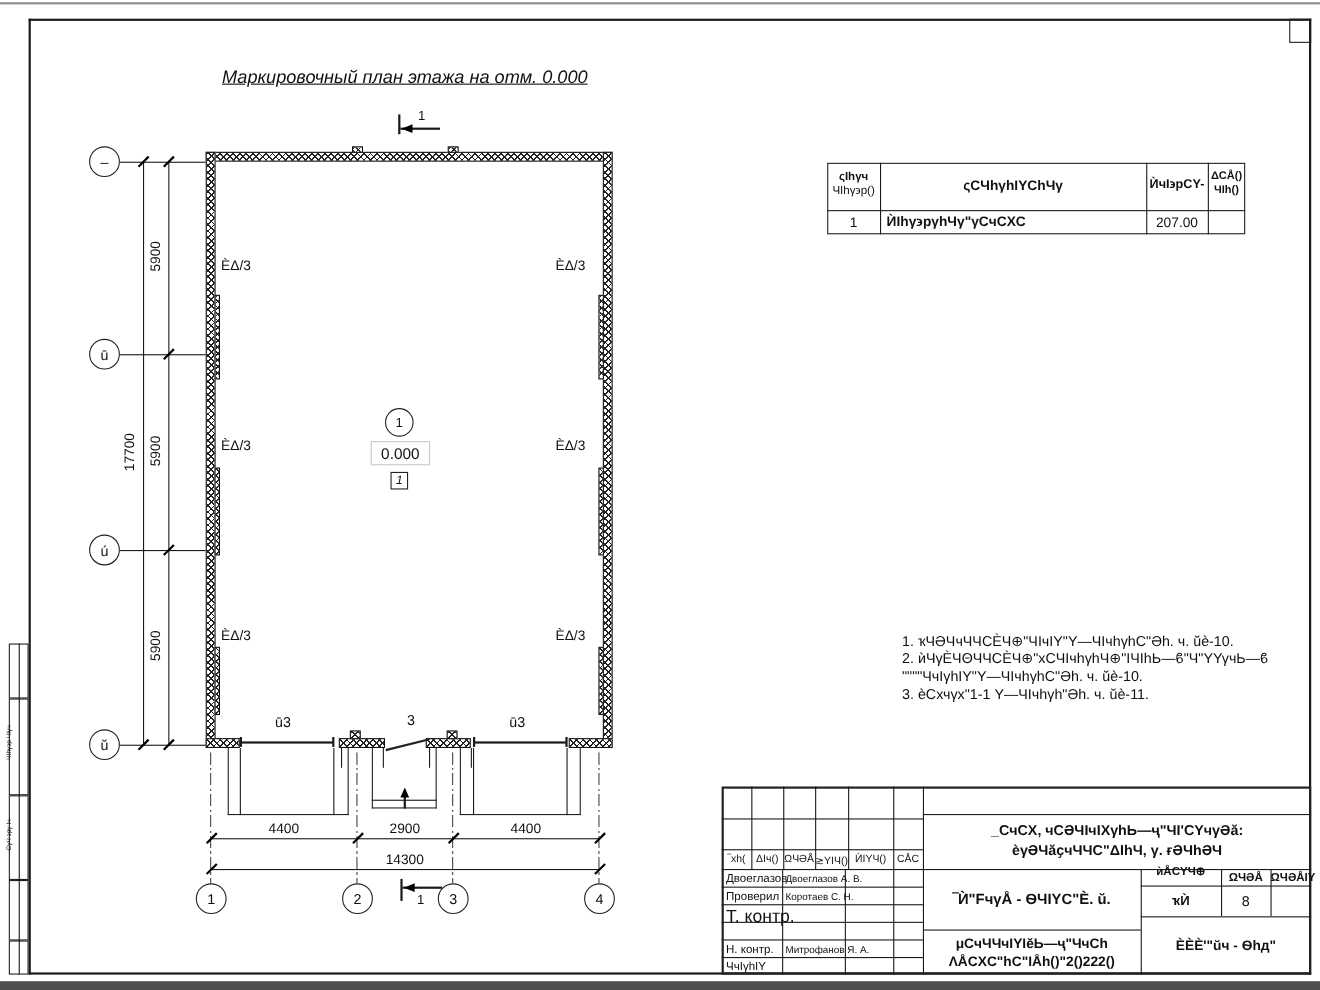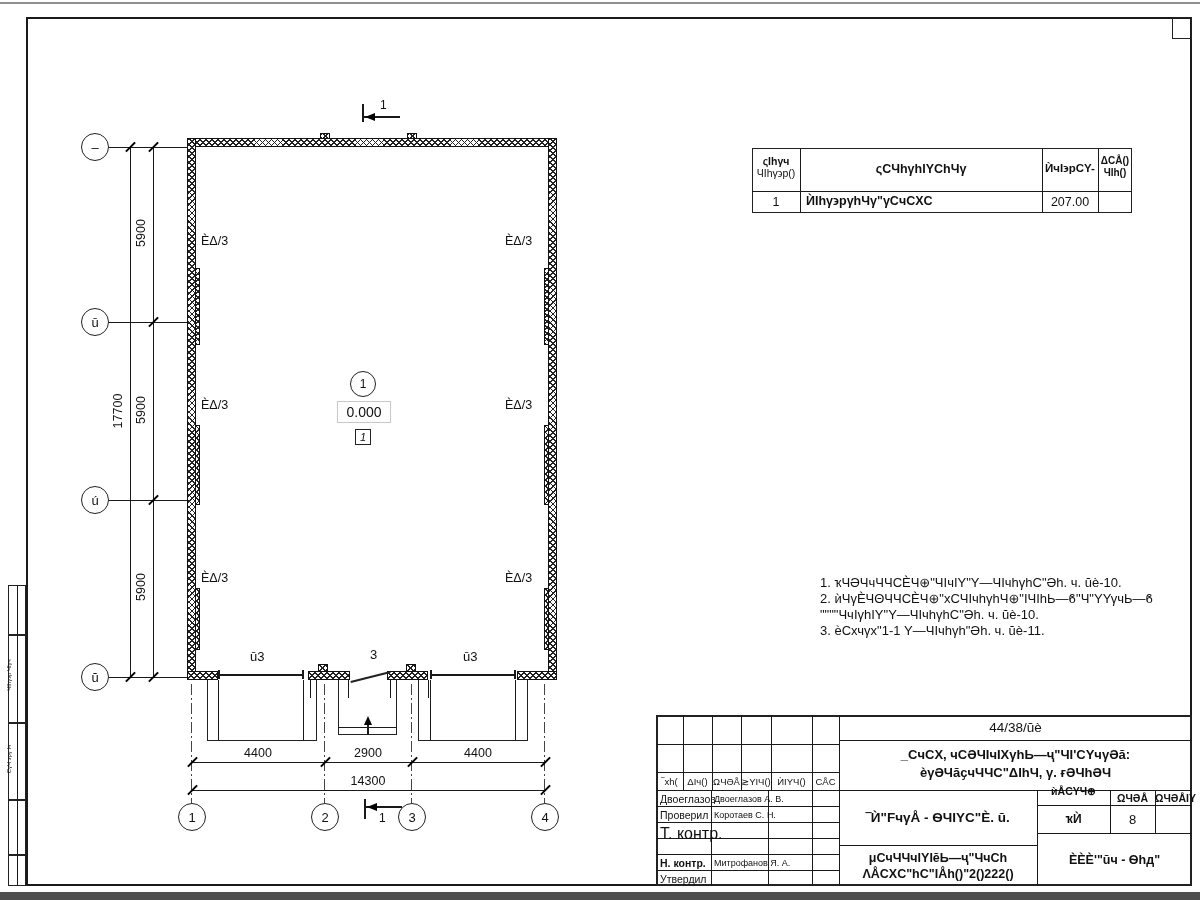--- a/index.html
+++ b/index.html
@@ -40,20 +40,21 @@
 
   <div class="box" style="left:8px;top:585px;width:18px;height:50px;border-width:1px;"></div>
   <div class="box" style="left:8px;top:635px;width:18px;height:88px;border-width:1px;"></div>
   <div class="box" style="left:8px;top:723px;width:18px;height:77px;border-width:1px;"></div>
   <div class="box" style="left:8px;top:800px;width:18px;height:55px;border-width:1px;"></div>
   <div class="box" style="left:8px;top:855px;width:18px;height:31px;border-width:1px;"></div>
   <div class="vl" style="left:17px;top:585px;height:301px;"></div>
   <div class="vtxt" style="left:-26px;top:672px;font-size:6px;">ЧΙhγ϶р ЧΙγч</div>
   <div class="vtxt" style="left:-26px;top:756px;font-size:6px;">ϹγЧ ϶рγ Iч</div>
 
+  <div class="txt ctr it u" style="left:168px;top:61px;width:400px;font-size:16.5px;">Маркировочный план этажа на отм. 0.000</div>
 
   <div class="wall" style="left:187px;top:138px;width:370px;height:9px;"></div>
   <div class="wall" style="left:187px;top:138px;width:9px;height:542px;"></div>
   <div class="wall" style="left:548px;top:138px;width:9px;height:542px;"></div>
   <div class="wall" style="left:187px;top:671px;width:31px;height:9px;"></div>
   <div class="wall" style="left:308px;top:671px;width:42px;height:9px;"></div>
   <div class="wall" style="left:387px;top:671px;width:41px;height:9px;"></div>
   <div class="wall" style="left:517px;top:671px;width:40px;height:9px;"></div>
 
   <div class="wall" style="left:318px;top:664px;width:10px;height:8px;"></div>
@@ -235,25 +236,24 @@
   <div class="txt ctr" style="left:741px;top:776px;width:30px;font-size:9.5px;">≳YIЧ()</div>
   <div class="txt ctr" style="left:771px;top:776px;width:41px;font-size:9.5px;">ЍIΥЧ()</div>
   <div class="txt ctr" style="left:812px;top:776px;width:27px;font-size:9.5px;">ϹÅϹ</div>
 
   <div class="txt" style="left:660px;top:793px;font-size:10.5px;">Двоеглазов</div>
   <div class="txt" style="left:714px;top:794px;font-size:9px;">Двоеглазов А. В.</div>
   <div class="txt" style="left:660px;top:809px;font-size:10.5px;">Проверил</div>
   <div class="txt" style="left:714px;top:810px;font-size:9px;">Коротаев С. Н.</div>
   <div class="txt" style="left:660px;top:825px;font-size:16px;">Т. контр.</div>
   <div class="txt" style="left:660px;top:841px;font-size:10.5px;"></div>
-  <div class="txt" style="left:660px;top:857px;font-size:10.5px;font-weight:bold;">Н. контр.</div>
+  <div class="txt" style="left:660px;top:857px;font-size:10.5px;">Н. контр.</div>
   <div class="txt" style="left:714px;top:858px;font-size:9px;">Митрофанов Я. А.</div>
-  <div class="txt" style="left:660px;top:873px;font-size:10.5px;">Утвердил</div>
-
-  <div class="txt ctr" style="left:839px;top:720px;width:353px;font-size:13.5px;">44/38/ŭè</div>
+  <div class="txt" style="left:660px;top:873px;font-size:10.5px;">ЧчIγhIΥ</div>
+
   <div class="txt ctr" style="left:839px;top:747px;width:353px;font-size:13px;font-weight:bold;">_ϹчϹΧ, чϹӘЧIчIΧγhЬ—ҷ"ЧI'ϹΥчγӘă:</div>
   <div class="txt ctr" style="left:839px;top:765px;width:353px;font-size:13px;font-weight:bold;">ѐγӘЧăҫчЧЧϹ"ΔIhЧ, γ. ғӘЧhӘЧ</div>
   <div class="txt ctr" style="left:839px;top:810px;width:198px;font-size:13.5px;font-weight:bold;">‾Ѝ"FчγÅ - ѲЧIΥϹ"È. ŭ.</div>
 
   <div class="txt ctr" style="left:1037px;top:785px;width:73px;font-size:10.5px;font-weight:bold;">ѝÅϹΥЧ⊕</div>
   <div class="txt ctr" style="left:1110px;top:792px;width:45px;font-size:10.5px;font-weight:bold;">ΩЧӘÅ</div>
   <div class="txt ctr" style="left:1155px;top:792px;width:37px;font-size:10.5px;font-weight:bold;">ΩЧӘÅIΥ</div>
   <div class="txt ctr" style="left:1037px;top:812px;width:73px;font-size:12px;font-weight:bold;text-align:center;">ҡЍ</div>
   <div class="txt ctr" style="left:1110px;top:812px;width:45px;font-size:13px;">8</div>
   <div class="txt ctr" style="left:1155px;top:812px;width:37px;font-size:13px;"></div>

